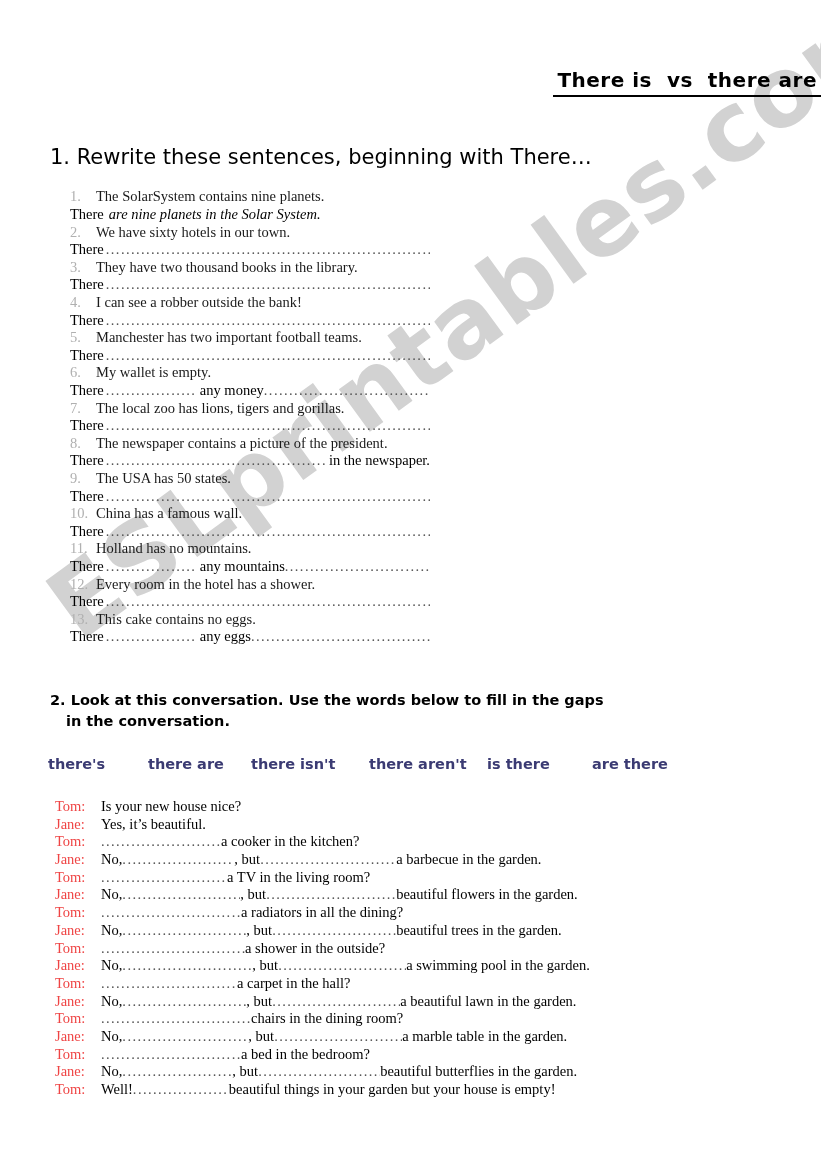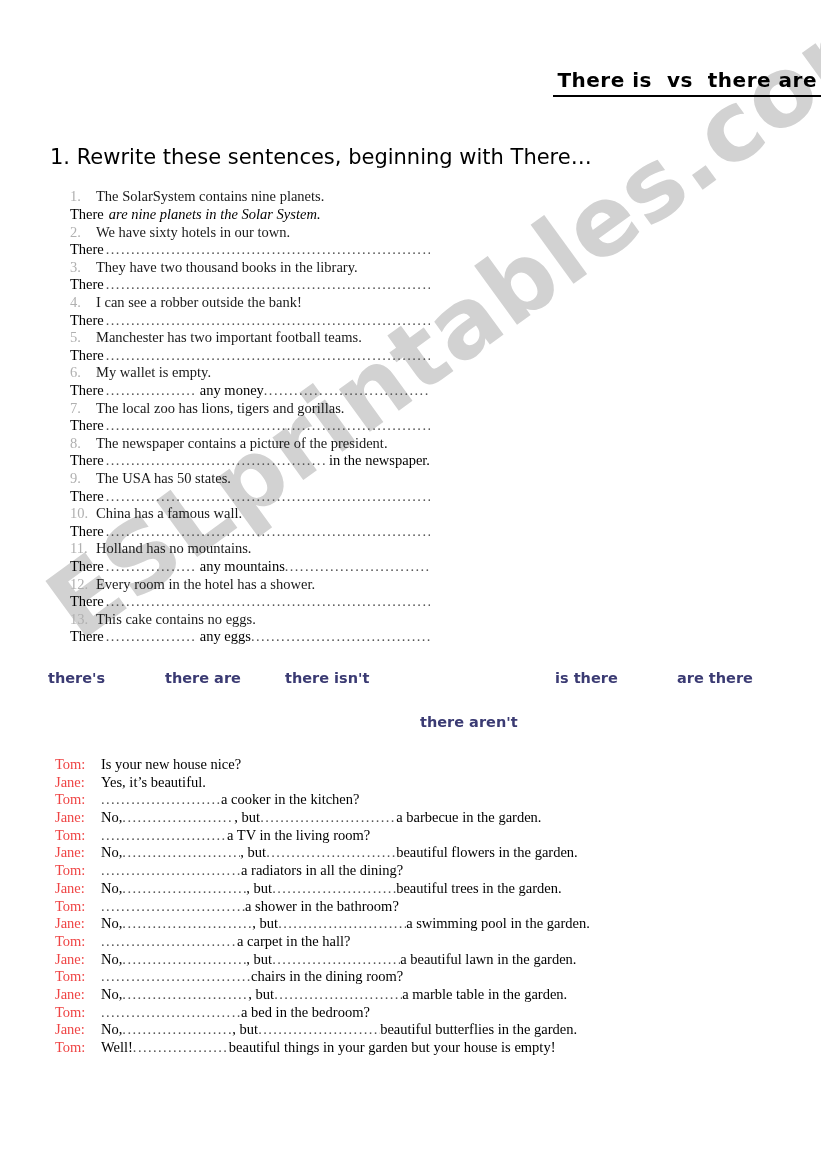--- a/index.html
+++ b/index.html
@@ -109,31 +109,31 @@
   .dots.grow { flex: 1 1 auto; }
   .dots.fixed { flex: 0 0 auto; }
 
   
   #section2-heading { margin-top: 44px; }
 
   .wordbank {
     margin-top: 24px;
     margin-left: 48px;
     display: flex;
-    gap: 17px;
+    gap: 0;
     font-family: "DejaVu Sans", sans-serif;
     font-weight: bold;
     font-size: 14.5px;
     color: #3b3b73;
   }
   .wordbank .word { white-space: nowrap; }
   .wb-0 { width: 100px; }
   .wb-1 { width: 103px; }
   .wb-2 { width: 118px; }
-  .wb-3 { width: 118px; margin-top: 44px; }
+  .wb-3 { width: 118px; }
   .wb-4 { width: 105px; }
   .wb-5 { width: auto; }
 
   .dialog {
     margin-top: 26px;
     margin-left: 55px;
     font-size: 14.5px;
     line-height: 17.7px;
     width: 530px;
   }
@@ -276,20 +276,24 @@
           <span class="q-text">This cake contains no eggs.</span>
         </div>
         <div class="a-line">
           <span class="a-there">There</span>
           <span class="dots fixed" style="width: 90px;">........................................................................................................................................................................................................</span>
           <span class="a-tail">any eggs</span>
           <span class="dots grow">........................................................................................................................................................................................................</span>
         </div>
       </div>
 
+    <div class="sec-heading bold" id="section2-heading">
+      <span>2. Look at this conversation. Use the words below to fill in the gaps</span>
+      <span class="cont">in the conversation.</span>
+    </div>
 
     <div class="wordbank" id="wordbank" style="color: rgb(59, 59, 115);">
         <span class="word wb-0">there's</span>
         <span class="word wb-1">there are</span>
         <span class="word wb-2">there isn't</span>
         <span class="word wb-3">there aren't</span>
         <span class="word wb-4">is there</span>
         <span class="word wb-5">are there</span>
       </div>
 
@@ -354,21 +358,21 @@
             <span class="dots fixed" style="width: 124px;">........................................................................................................................................................................................................</span>
             <span class="seg">, but </span>
             <span class="dots fixed" style="width: 124px;">........................................................................................................................................................................................................</span>
             <span class="seg">beautiful trees in the garden.</span>
           </span>
         </div>
         <div class="d-line">
           <span class="speaker">Tom:</span>
           <span class="d-body">
             <span class="dots fixed" style="width: 144px;">........................................................................................................................................................................................................</span>
-            <span class="seg">a shower in the bathroom?</span>
+            <span class="seg">a shower in the outside?</span>
           </span>
         </div>
         <div class="d-line">
           <span class="speaker">Jane:</span>
           <span class="d-body">
             <span class="seg">No, </span>
             <span class="dots fixed" style="width: 130px;">........................................................................................................................................................................................................</span>
             <span class="seg">, but </span>
             <span class="dots fixed" style="width: 128px;">........................................................................................................................................................................................................</span>
             <span class="seg">a swimming pool in the garden.</span>

